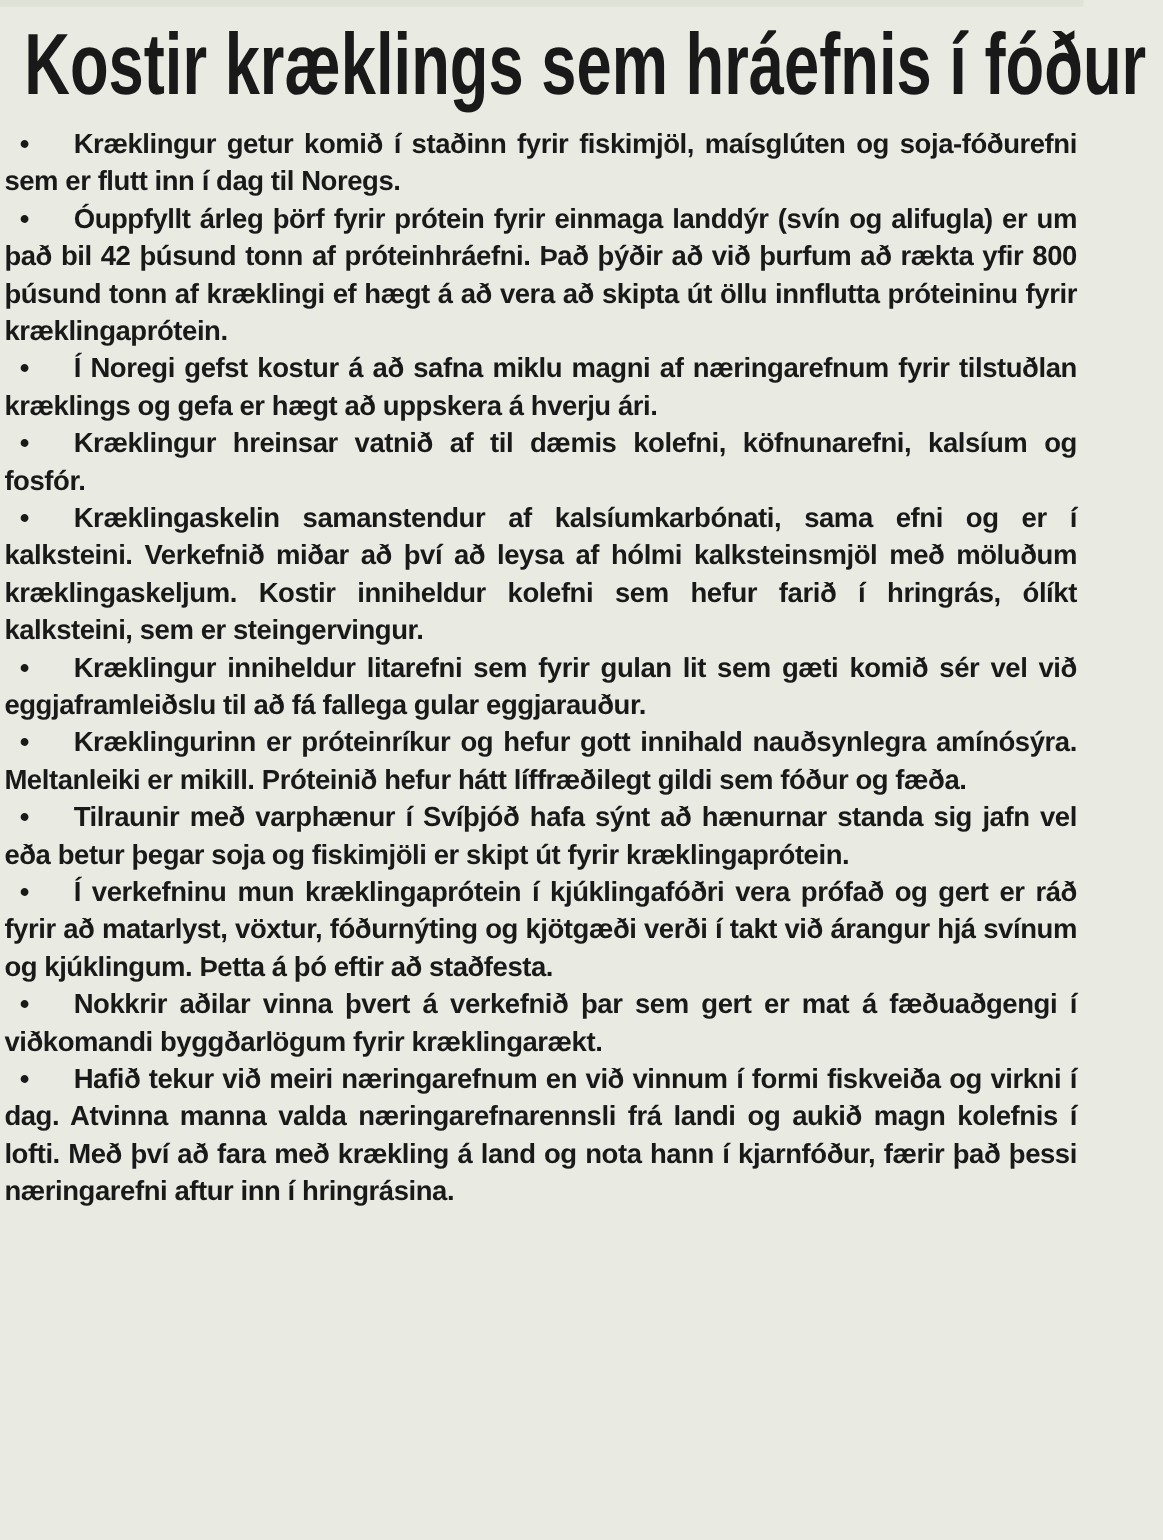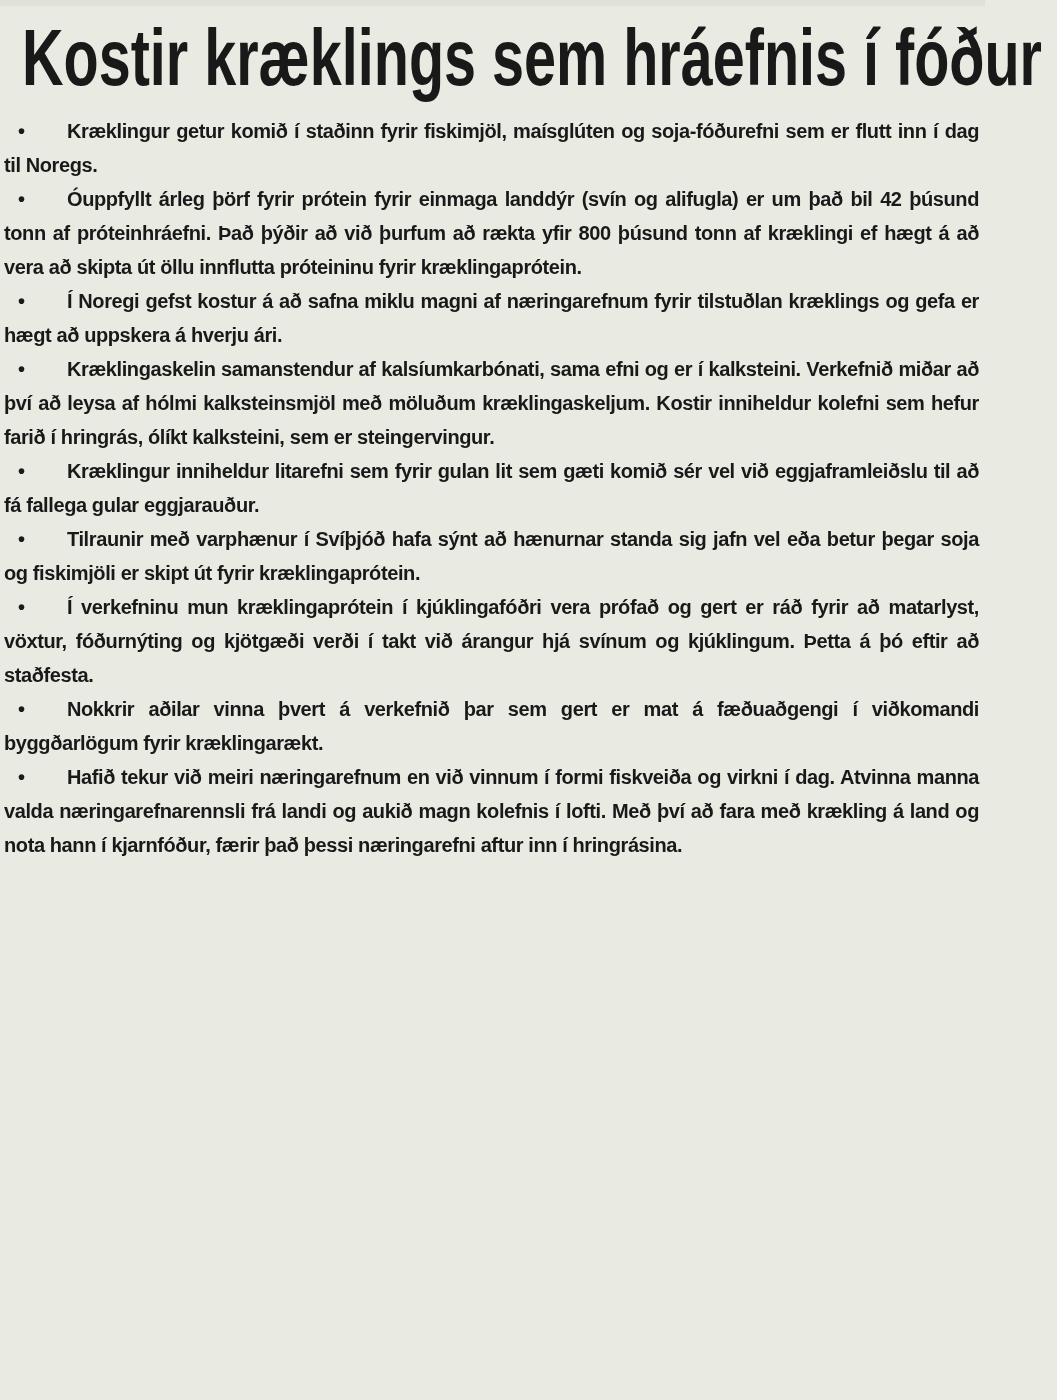--- a/index.html
+++ b/index.html
@@ -30,21 +30,21 @@
   }
   .headline-svg text {
     font-family: "Liberation Sans", sans-serif;
     font-weight: bold;
     fill: var(--text, #191919);
   }
   .article-body {
     margin: 7px 6px 0 4px;
     font-family: "Liberation Sans", sans-serif;
     font-weight: bold;
-    font-size: 20px;
+    font-size: 25px;
     line-height: 34px;
     letter-spacing: -0.4px;
     color: var(--text, #191919);
     text-align: justify;
   }
   .bullet-item {
     margin: 0;
     padding: 0;
   }
   .bullet-marker {
@@ -65,21 +65,23 @@
   <div class="headline-wrap">
     <svg class="headline-svg" width="1024" height="86">
       <text x="0" y="64" font-size="79" textLength="1020" lengthAdjust="spacingAndGlyphs">Kostir kræklings sem hráefnis í fóður</text>
     </svg>
   </div>
 
   <div class="article-body">
     <p class="bullet-item"><span class="bullet-marker">•</span><span>Kræklingur getur komið í staðinn fyrir fiskimjöl, maísglúten og soja-fóðurefni sem er flutt inn í dag til Noregs.</span></p>
     <p class="bullet-item"><span class="bullet-marker">•</span><span>Óuppfyllt árleg þörf fyrir prótein fyrir einmaga landdýr (svín og alifugla) er um það bil 42 þúsund tonn af próteinhráefni. Það þýðir að við þurfum að rækta yfir 800 þúsund tonn af kræklingi ef hægt á að vera að skipta út öllu innflutta próteininu fyrir kræklingaprótein.</span></p>
     <p class="bullet-item"><span class="bullet-marker">•</span><span>Í Noregi gefst kostur á að safna miklu magni af næringarefnum fyrir tilstuðlan kræklings og gefa er hægt að uppskera á hverju ári.</span></p>
+    <p class="bullet-item"><span class="bullet-marker">•</span><span>Kræklingur hreinsar vatnið af til dæmis kolefni, köfnunarefni, kalsíum og fosfór.</span></p>
     <p class="bullet-item"><span class="bullet-marker">•</span><span>Kræklingaskelin samanstendur af kalsíumkarbónati, sama efni og er í kalksteini. Verkefnið miðar að því að leysa af hólmi kalksteinsmjöl með möluðum kræklingaskeljum. Kostir inniheldur kolefni sem hefur farið í hringrás, ólíkt kalksteini, sem er steingervingur.</span></p>
     <p class="bullet-item"><span class="bullet-marker">•</span><span>Kræklingur inniheldur litarefni sem fyrir gulan lit sem gæti komið sér vel við eggjaframleiðslu til að fá fallega gular eggjarauður.</span></p>
+    <p class="bullet-item"><span class="bullet-marker">•</span><span>Kræklingurinn er próteinríkur og hefur gott innihald nauðsynlegra amínósýra. Meltanleiki er mikill. Próteinið hefur hátt líffræðilegt gildi sem fóður og fæða.</span></p>
     <p class="bullet-item"><span class="bullet-marker">•</span><span>Tilraunir með varphænur í Svíþjóð hafa sýnt að hænurnar standa sig jafn vel eða betur þegar soja og fiskimjöli er skipt út fyrir kræklingaprótein.</span></p>
     <p class="bullet-item"><span class="bullet-marker">•</span><span>Í verkefninu mun kræklingaprótein í kjúklingafóðri vera prófað og gert er ráð fyrir að matarlyst, vöxtur, fóðurnýting og kjötgæði verði í takt við árangur hjá svínum og kjúklingum. Þetta á þó eftir að staðfesta.</span></p>
     <p class="bullet-item"><span class="bullet-marker">•</span><span>Nokkrir aðilar vinna þvert á verkefnið þar sem gert er mat á fæðuaðgengi í viðkomandi byggðarlögum fyrir kræklingarækt.</span></p>
     <p class="bullet-item"><span class="bullet-marker">•</span><span>Hafið tekur við meiri næringarefnum en við vinnum í formi fiskveiða og virkni í dag. Atvinna manna valda næringarefnarennsli frá landi og aukið magn kolefnis í lofti. Með því að fara með krækling á land og nota hann í kjarnfóður, færir það þessi næringarefni aftur inn í hringrásina.</span></p>
   </div>
 
 </div>
 
 </body></html>

